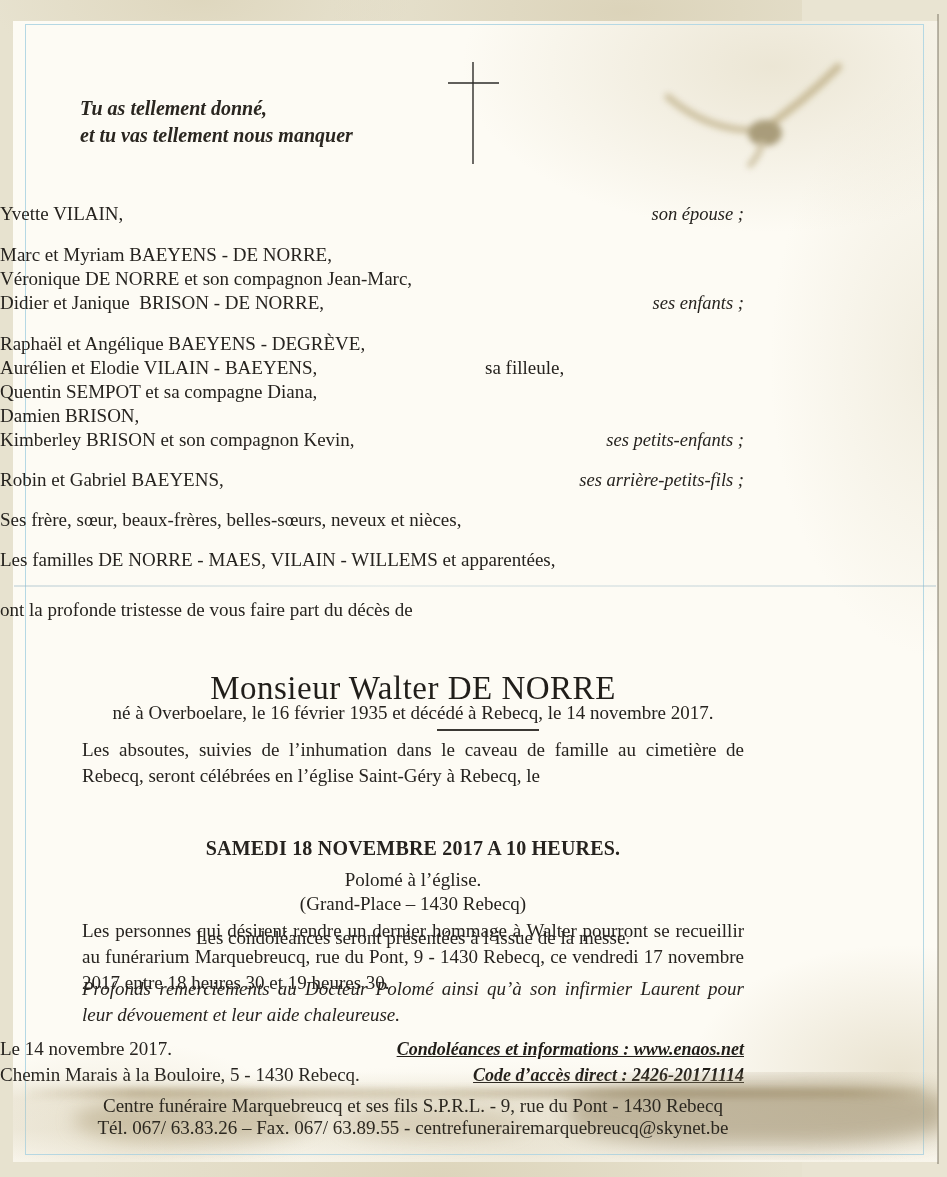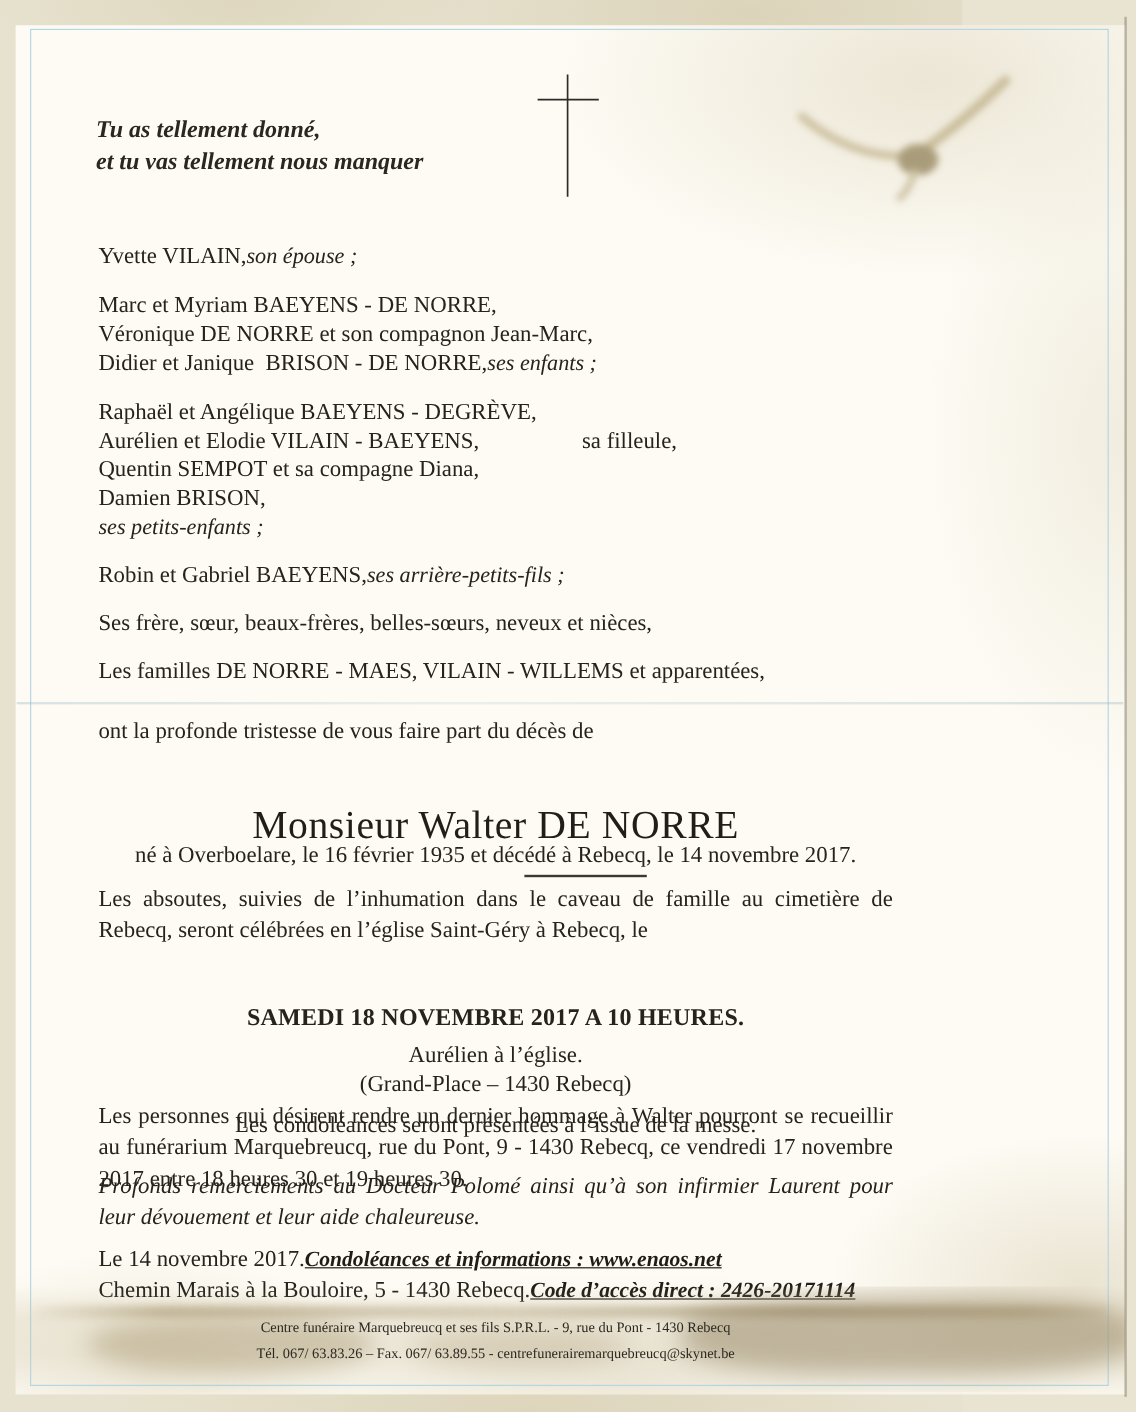--- a/index.html
+++ b/index.html
@@ -69,22 +69,22 @@
     background:rgba(148,132,98,.5);filter:blur(10px);
   }
   
   .abs{position:absolute;}
   .epigraph{
     left:80px;top:95px;
     font-style:italic;font-weight:bold;font-size:20px;line-height:27px;
     color:#2a2620;
   }
   .row{
-    position:absolute;left:0;right:0;padding-left:82px;padding-right:58px;
-    display:flex;justify-content:flex-start;align-items:baseline;
+    position:absolute;left:0;right:0;padding-right:58px;
+    display:flex;justify-content:space-between;align-items:baseline;
     font-size:19px;line-height:24px;
   }
   .row .names{white-space:pre-wrap;}
   .rel{font-style:italic;font-size:18.5px;white-space:nowrap;}
   .note{position:absolute;left:485px;top:0;font-size:19px;}
   .block{
     position:absolute;left:82px;right:58px;
     font-size:19px;line-height:26px;
   }
   .center{text-align:center;margin-top:40px;}
@@ -94,21 +94,21 @@
   }
   .samedi{font-weight:bold;font-size:20px;letter-spacing:.2px;}
   .divider{
     position:absolute;left:437px;top:729px;width:102px;height:2px;
     background:#3b3833;
   }
   .thanks{font-style:italic;}
   .closing-right{font-weight:bold;font-style:italic;font-size:18px;color:#201d18;text-decoration:underline;}
   .footer-block{
     position:absolute;left:82px;right:58px;text-align:center;
-    font-size:12px;line-height:22px;color:#2c2820;
+    font-size:19px;line-height:22px;color:#2c2820;
   }
 </style>
 </head>
 <body>
 
 <div id="page">
 
   <div class="sheet"></div>
   <div class="frame"></div>
   <div class="edge-right"></div>
@@ -161,20 +161,21 @@
     <span class="names">Aurélien et Elodie VILAIN - BAEYENS,</span>
     <span class="note">sa filleule,</span>
   </div>
   <div class="row" style="top:380px">
     <span class="names">Quentin SEMPOT et sa compagne Diana,</span>
   </div>
   <div class="row" style="top:404px">
     <span class="names">Damien BRISON,</span>
   </div>
   <div class="row" style="top:428px">
+    <span class="names">Kimberley BRISON et son compagnon Kevin,</span>
     <span class="rel">ses petits-enfants ;</span>
   </div>
 
   <div class="row" style="top:468px">
     <span class="names">Robin et Gabriel BAEYENS,</span>
     <span class="rel">ses arrière-petits-fils ;</span>
   </div>
 
   <div class="row" style="top:508px">
     <span class="names">Ses frère, sœur, beaux-frères, belles-sœurs, neveux et nièces,</span>
@@ -186,21 +187,21 @@
     <span class="names">ont la profonde tristesse de vous faire part du décès de</span>
   </div>
 
   <div class="block center title-name" style="top:628px">Monsieur Walter DE NORRE</div>
   <div class="block center" style="top:660px">né à Overboelare, le 16 février 1935 et décédé à Rebecq, le 14 novembre 2017.</div>
 
   <div class="divider"></div>
 
   <div class="block justify" style="top:737px">Les absoutes, suivies de l’inhumation dans le caveau de famille au cimetière de Rebecq, seront célébrées en l’église Saint-Géry à Rebecq, le</div>
   <div class="block center samedi" style="top:795px">SAMEDI 18 NOVEMBRE 2017 A 10 HEURES.</div>
-  <div class="block center" style="top:827px">Aurélien à l’église.</div>
+  <div class="block center" style="top:827px">Polomé à l’église.</div>
   <div class="block center" style="top:851px">(Grand-Place – 1430 Rebecq)</div>
   <div class="block center" style="top:885px">Les condoléances seront présentées à l’issue de la messe.</div>
 
   <div class="block justify" style="top:918px">Les personnes qui désirent rendre un dernier hommage à Walter pourront se recueillir au funérarium Marquebreucq, rue du Pont, 9 - 1430 Rebecq, ce vendredi 17 novembre 2017 entre 18 heures 30 et 19 heures 30.</div>
   <div class="block justify thanks" style="top:976px">Profonds remerciements au Docteur Polomé ainsi qu’à son infirmier Laurent pour leur dévouement et leur aide chaleureuse.</div>
 
   <div class="row" style="top:1037px">
     <span class="names">Le 14 novembre 2017.</span>
     <span class="closing-right">Condoléances et informations : www.enaos.net</span>
   </div>

